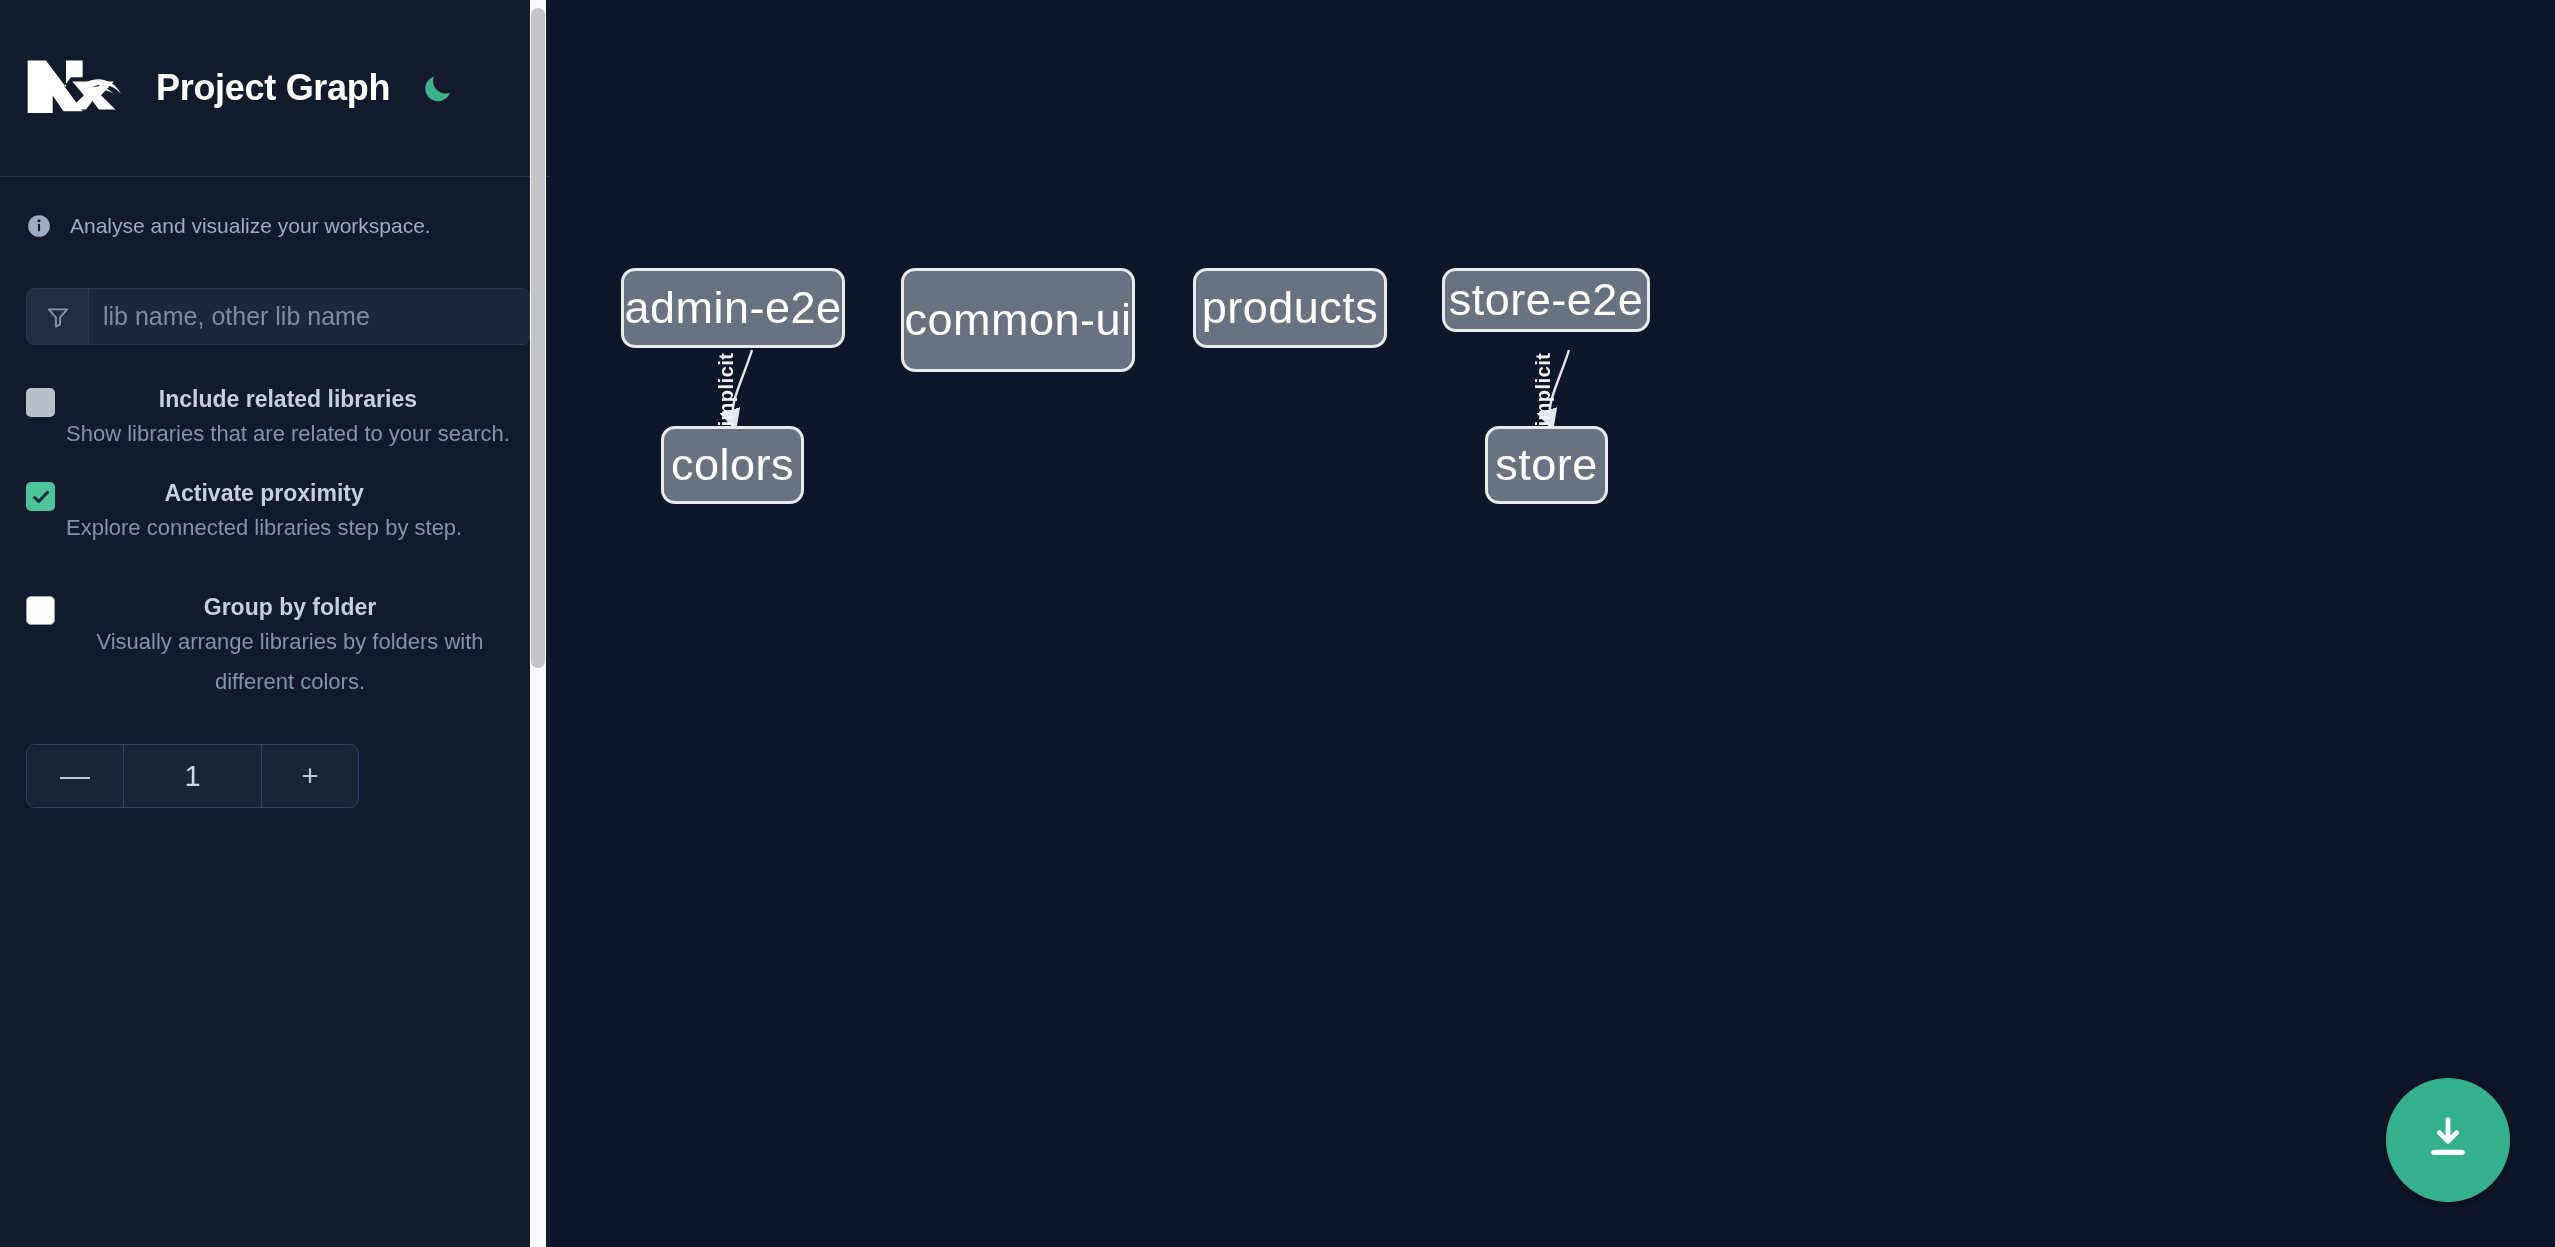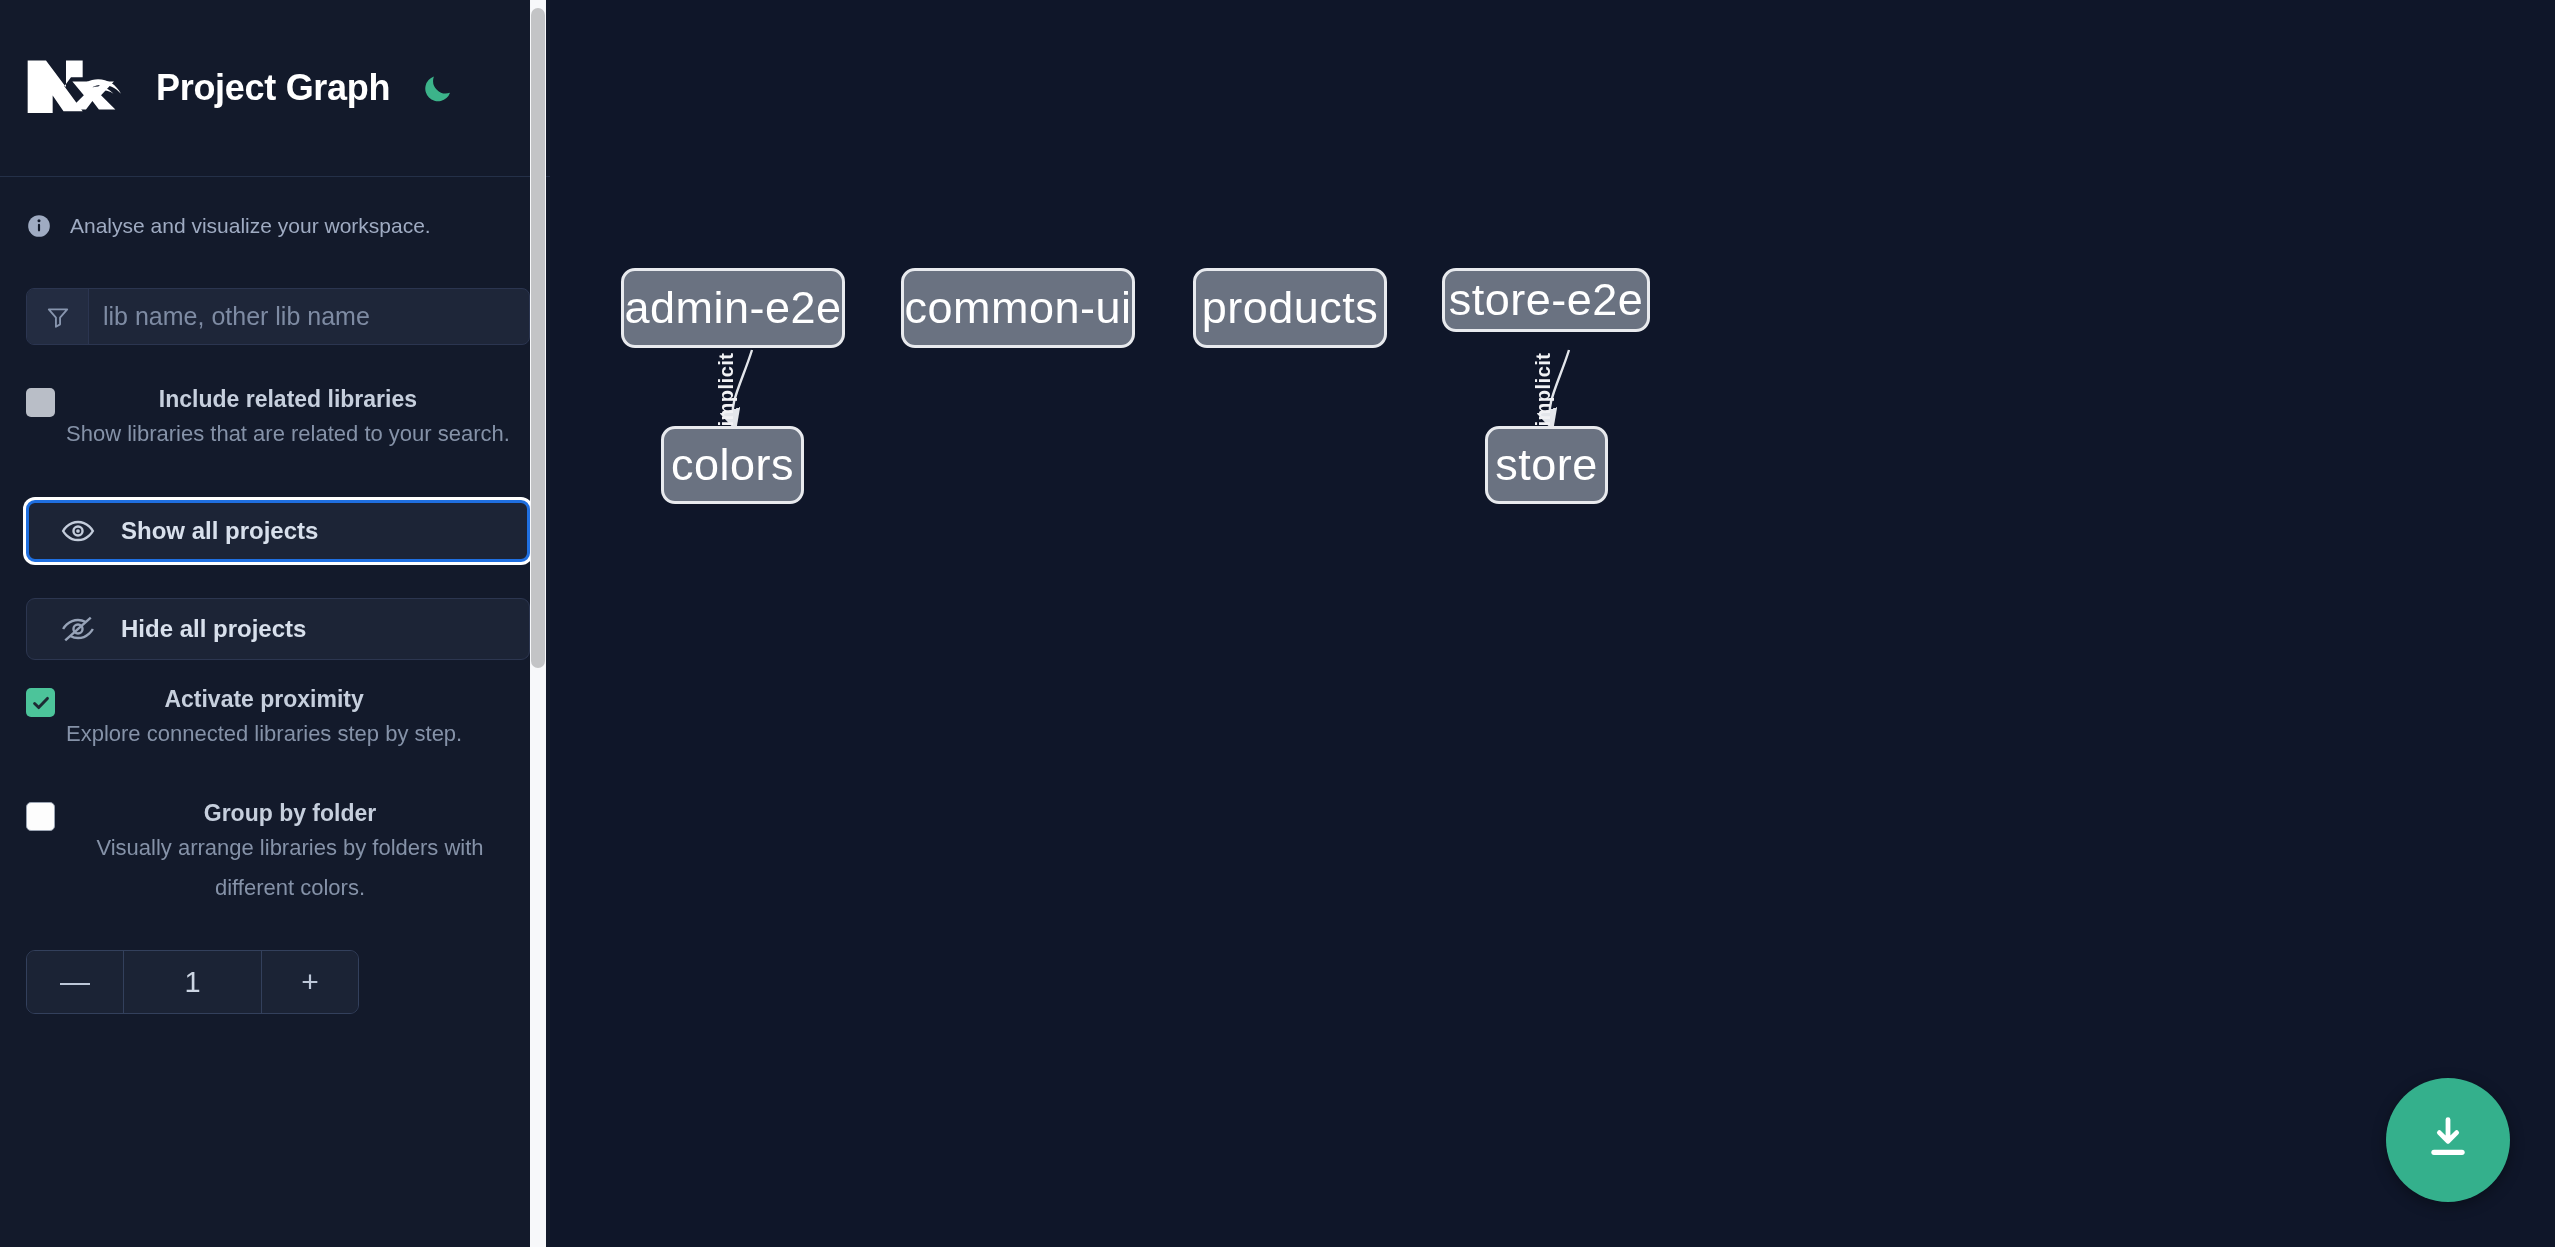--- a/index.html
+++ b/index.html
@@ -258,42 +258,20 @@
       </div>
 
       <div class="cb-row">
         <span class="cb-box grey"></span>
         <span class="cb-text">
           <span class="cb-title" style="display:block">Include related libraries</span>
           <span class="cb-desc" style="display:block">Show libraries that are related to your search.</span>
         </span>
       </div>
 
-      <div class="sb-btns">
-        <div class="sb-btn focused">
-          <span class="bicon">
-            <svg width="34" height="26" viewBox="0 0 24 18" aria-hidden="true">
-              <path fill="none" stroke="#c3ccdb" stroke-width="1.7" d="M1.5 9S5 2.6 12 2.6 22.5 9 22.5 9 19 15.4 12 15.4 1.5 9 1.5 9z"></path>
-              <circle cx="12" cy="9" r="3.2" fill="none" stroke="#c3ccdb" stroke-width="1.7"></circle>
-              <circle cx="12" cy="9" r="1.3" fill="#c3ccdb"></circle>
-            </svg>
-          </span>
-          <span>Show all projects</span>
-        </div>
-        <div class="sb-btn">
-          <span class="bicon">
-            <svg width="34" height="26" viewBox="0 0 24 18" aria-hidden="true">
-              <path fill="none" stroke="#97a3b8" stroke-width="1.7" d="M1.5 9S5 2.6 12 2.6c2 0 3.7.5 5.1 1.3M22.5 9s-3.5 6.4-10.5 6.4c-2 0-3.7-.5-5.1-1.3"></path>
-              <circle cx="12" cy="9" r="3.2" fill="none" stroke="#97a3b8" stroke-width="1.7"></circle>
-              <line x1="3" y1="17" x2="21" y2="1" stroke="#97a3b8" stroke-width="1.7"></line>
-            </svg>
-          </span>
-          <span>Hide all projects</span>
-        </div>
-      </div>
 
       <div class="cb-row" style="margin-top:24px">
         <span class="cb-box green">
           <svg width="22" height="22" viewBox="0 0 24 24" aria-hidden="true">
             <path fill="none" stroke="#1d2a33" stroke-width="3.2" stroke-linecap="round" stroke-linejoin="round" d="M5 12.5l4.5 4.5L19 7"></path>
           </svg>
         </span>
         <span class="cb-text">
           <span class="cb-title" style="display:block">Activate proximity</span>
           <span class="cb-desc" style="display:block">Explore connected libraries step by step.</span>
@@ -330,21 +308,21 @@
       <defs>
         <marker id="arrow" markerWidth="9" markerHeight="9" refX="6" refY="4.5" orient="auto">
           <path d="M0,0 L9,4.5 L0,9 z" fill="#e3e6eb"></path>
         </marker>
       </defs>
       <path d="M196,350 C186,382 172,404 178,424" fill="none" stroke="#e3e6eb" stroke-width="2.4" marker-end="url(#arrow)"></path>
       <path d="M1013,350 C1003,382 989,404 995,424" fill="none" stroke="#e3e6eb" stroke-width="2.4" marker-end="url(#arrow)"></path>
     </svg>
 
     <div class="node" style="left:65px;  top:268px; width:224px; height:80px;">admin-e2e</div>
-    <div class="node" style="left:345px; top:268px; width:234px; height:80px;">common-ui</div>
+    <div class="node" style="left:345px; top:268px; width:234px; height:104px;">common-ui</div>
     <div class="node" style="left:637px; top:268px; width:194px; height:80px;">products</div>
     <div class="node" style="left:886px; top:268px; width:208px; height:64px;">store-e2e</div>
     <div class="node" style="left:105px; top:426px; width:143px; height:78px;">colors</div>
     <div class="node" style="left:929px; top:426px; width:123px; height:78px;">store</div>
 
     <div class="edge-label" style="left:135px; top:380px; width:70px; text-align:center;">implicit</div>
     <div class="edge-label" style="left:952px; top:380px; width:70px; text-align:center;">implicit</div>
 
     <div class="fab">
       <span>

